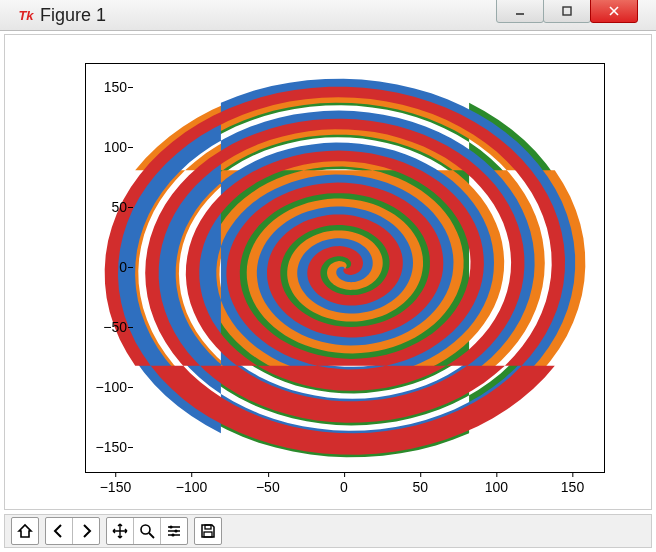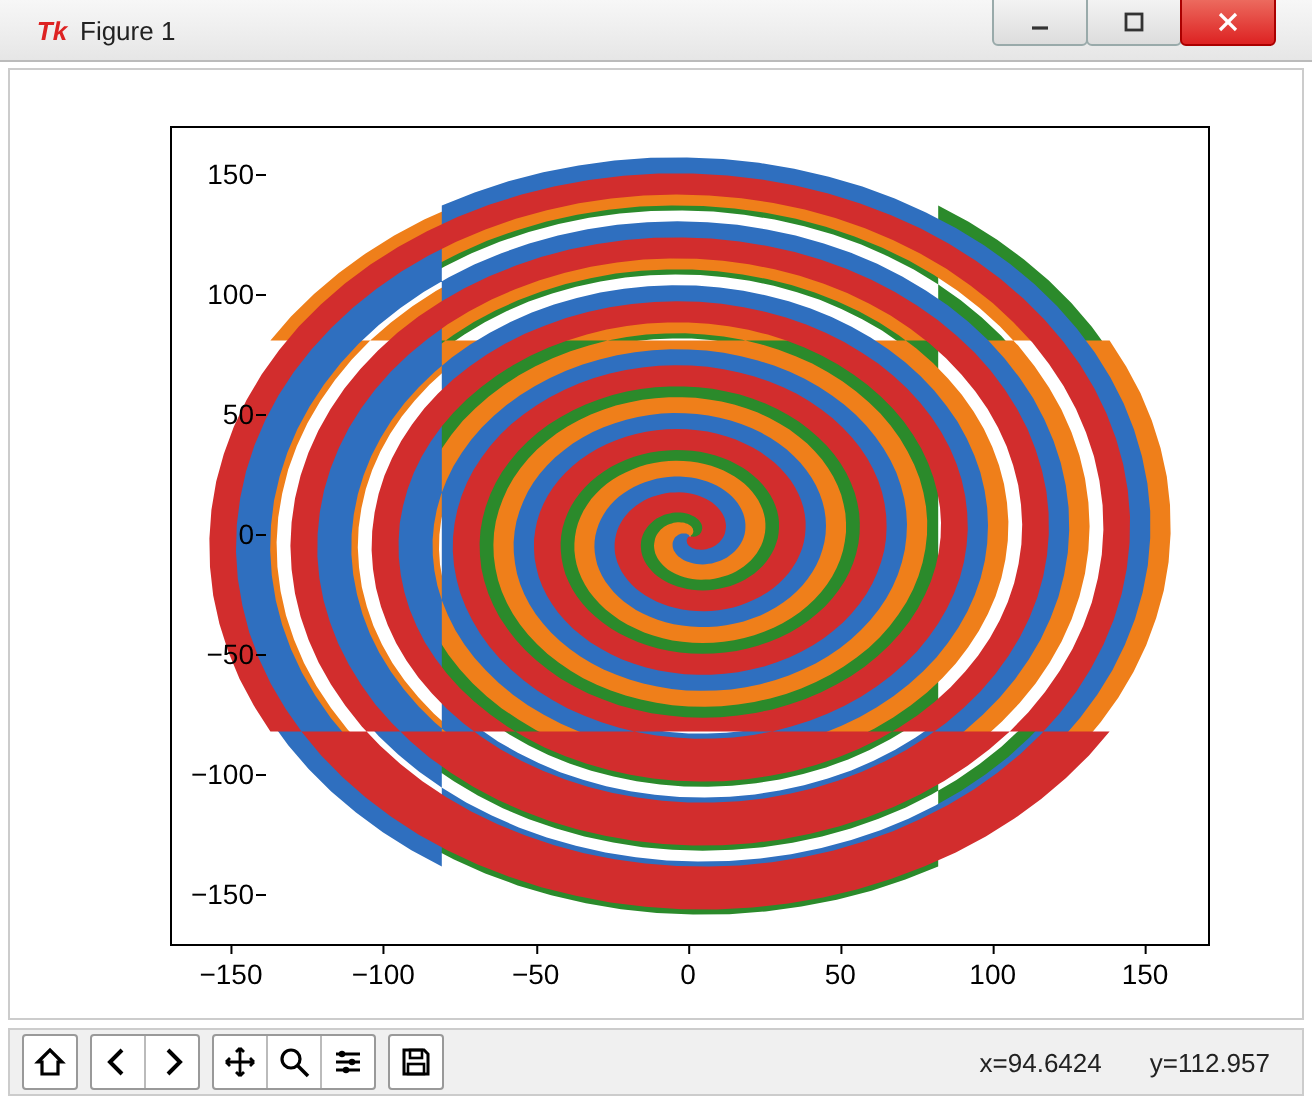--- a/index.html
+++ b/index.html
@@ -33,21 +33,21 @@
     display: inline-flex;
     align-items: center;
     justify-content: center;
     font-weight: bold;
     font-size: 13px;
     font-style: italic;
     color: #d22;
   }
   .titlebar .title {
     flex: 1;
-    font-size: 13px;
+    font-size: 18px;
     color: #222;
   }
   .win-buttons {
     display: flex;
     gap: 0;
     align-self: flex-start;
     margin-top: -1px;
   }
   .win-btn {
     width: 46px;
@@ -248,19 +248,15 @@
     <div class="tgroup">
       <div class="tbtn" title="Save">
         <svg width="16" height="16" viewBox="0 0 16 16">
             <path d="M2 2 H12 L14 4 V14 H2 Z" fill="none" stroke="#000" stroke-width="1.5"></path>
             <rect x="5" y="2" width="6" height="4" fill="none" stroke="#000" stroke-width="1.3"></rect>
             <rect x="4" y="9" width="8" height="5" fill="none" stroke="#000" stroke-width="1.3"></rect>
           </svg>
       </div>
     </div>
     <div class="spacer"></div>
-    <div class="cursor-readout">
-      <span>x=94.6424</span>
-      <span>y=112.957</span>
-    </div>
   </div>
 
 </div>
 
 </body></html>

